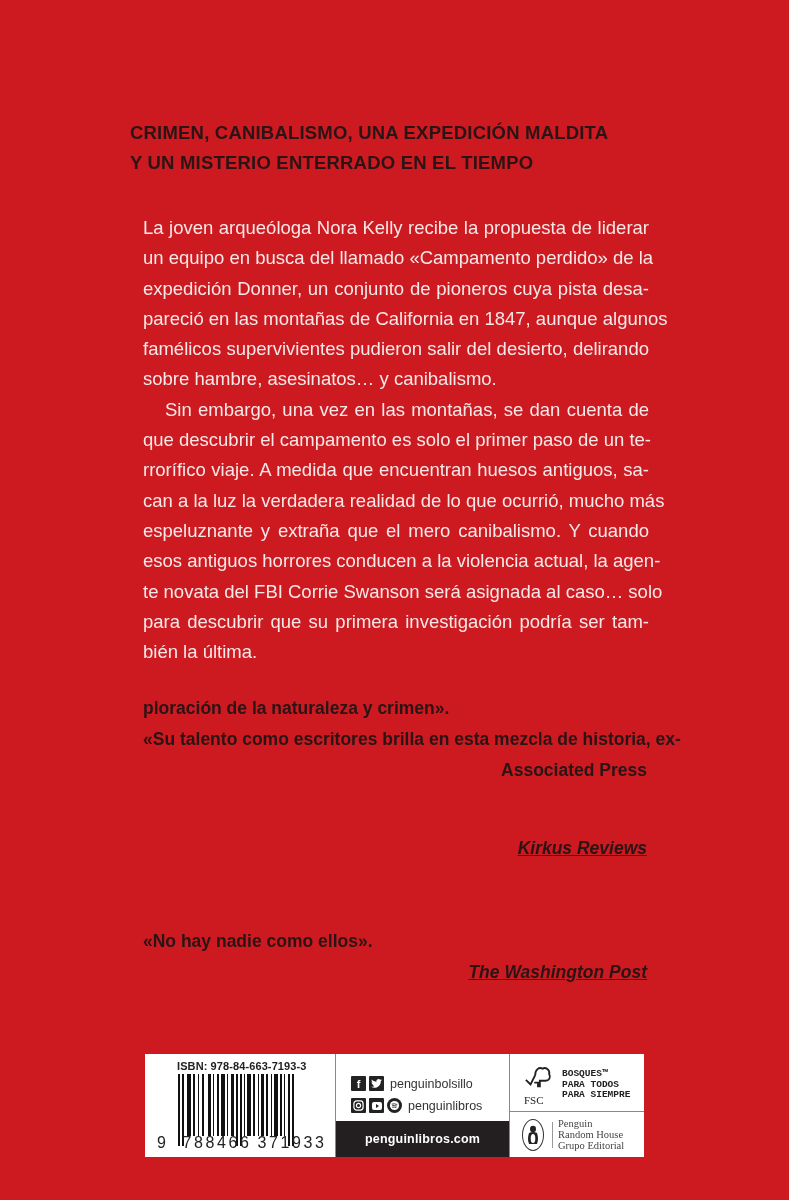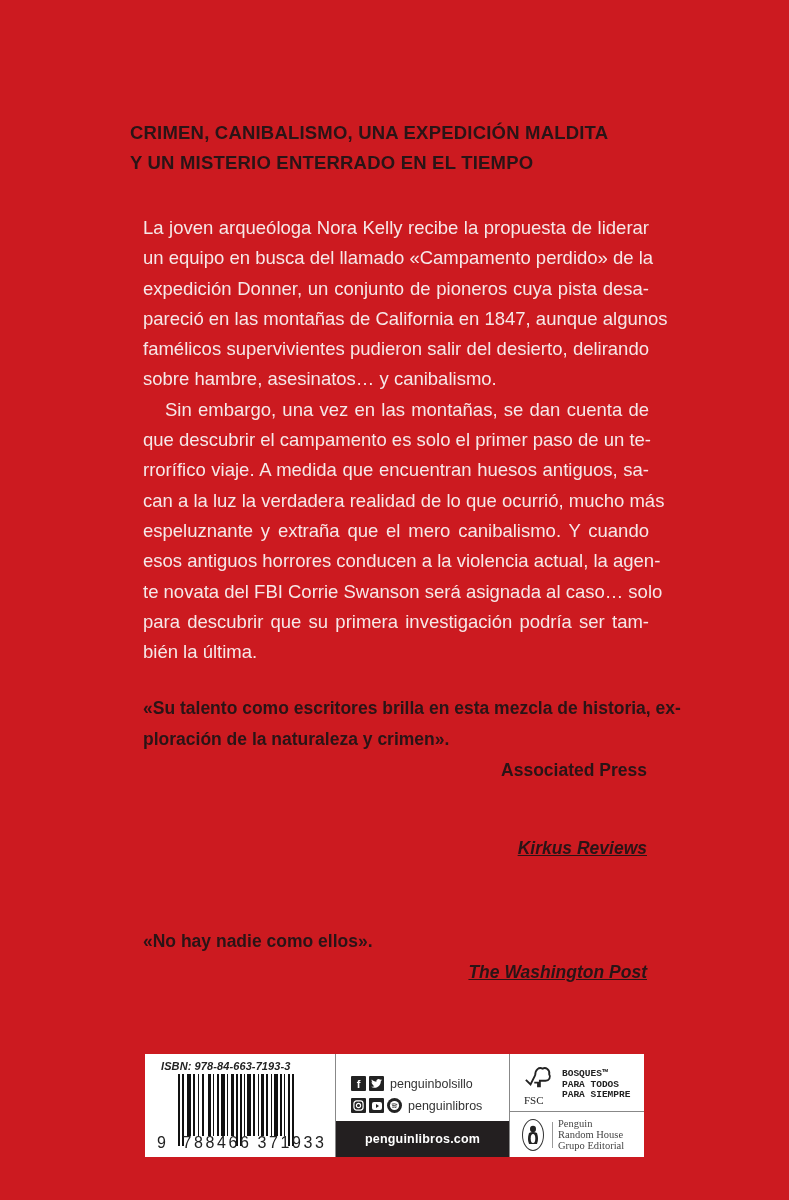--- a/index.html
+++ b/index.html
@@ -46,22 +46,22 @@
   .infobox {
     position: absolute; left: 145px; top: 1054px; width: 499px; height: 103px;
     background: #ffffff;
     display: flex;
     box-sizing: border-box;
   }
   .barcode-cell {
     width: 190px; position: relative; border-right: 1px solid #888;
   }
   .isbn {
-    position: absolute; left: 16px; top: 6px;
-    font-size: 11px; color: #222; font-weight: bold; letter-spacing: 0.1px; font-style: italic;
+    position: absolute; left: 32px; top: 6px;
+    font-size: 11px; color: #222; font-weight: bold; letter-spacing: 0.1px;
   }
   .bars {
     position: absolute; left: 33px; top: 20px; height: 68px; width: 140px;
     display: flex; align-items: flex-start;
   }
   .bars span { display: block; background: #111; height: 62px; }
   .bars span.guard { height: 72px; }
   .bars span.gap { background: transparent; }
   .bc-digits {
     position: absolute; left: 12px; top: 80px;
@@ -147,22 +147,22 @@
     <span class="line">espeluznante y extraña que el mero canibalismo. Y cuando</span>
     <span class="line">esos antiguos horrores conducen a la violencia actual, la agen-</span>
     <span class="line">te novata del FBI Corrie Swanson será asignada al caso… solo</span>
     <span class="line">para descubrir que su primera investigación podría ser tam-</span>
     <span class="line last">bién la última.</span>
   </p>
 </div>
 
 <div class="quotes">
   <div class="quote" style="top:0px;">
+    <span class="qline">ploración de la naturaleza y crimen».</span>
     <span class="qline just">«Su talento como escritores brilla en esta mezcla de historia, ex-</span>
-    <span class="qline">ploración de la naturaleza y crimen».</span>
     <span class="source">Associated Press</span>
   </div>
   <div class="quote" style="top:140px;">
     <span class="source italic">Kirkus Reviews</span>
   </div>
   <div class="quote" style="top:233px;">
     <span class="qline">«No hay nadie como ellos».</span>
     <span class="source italic">The Washington Post</span>
   </div>
 </div>

